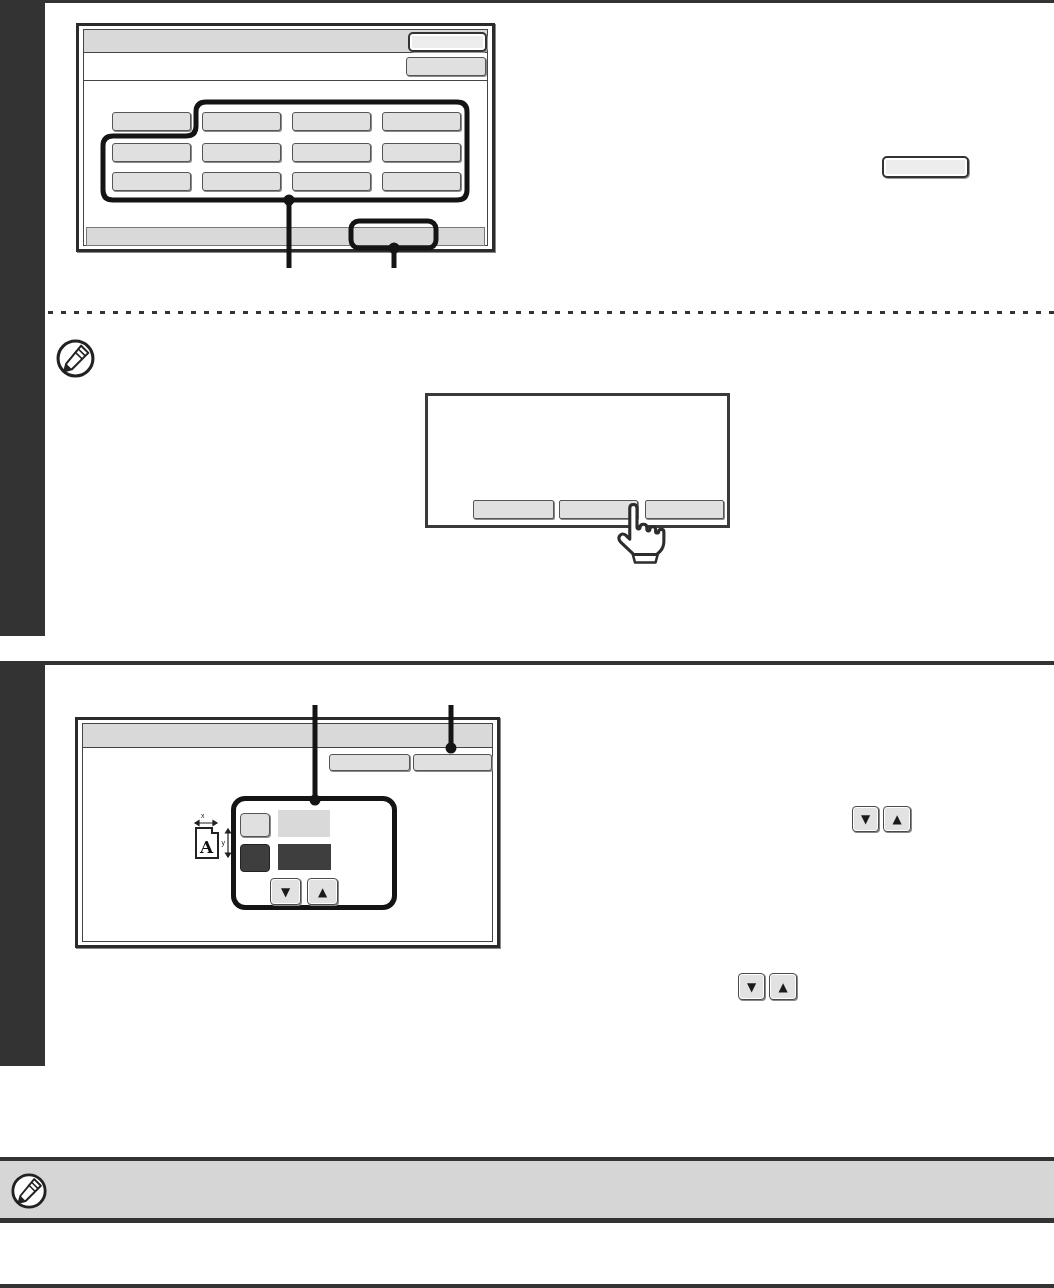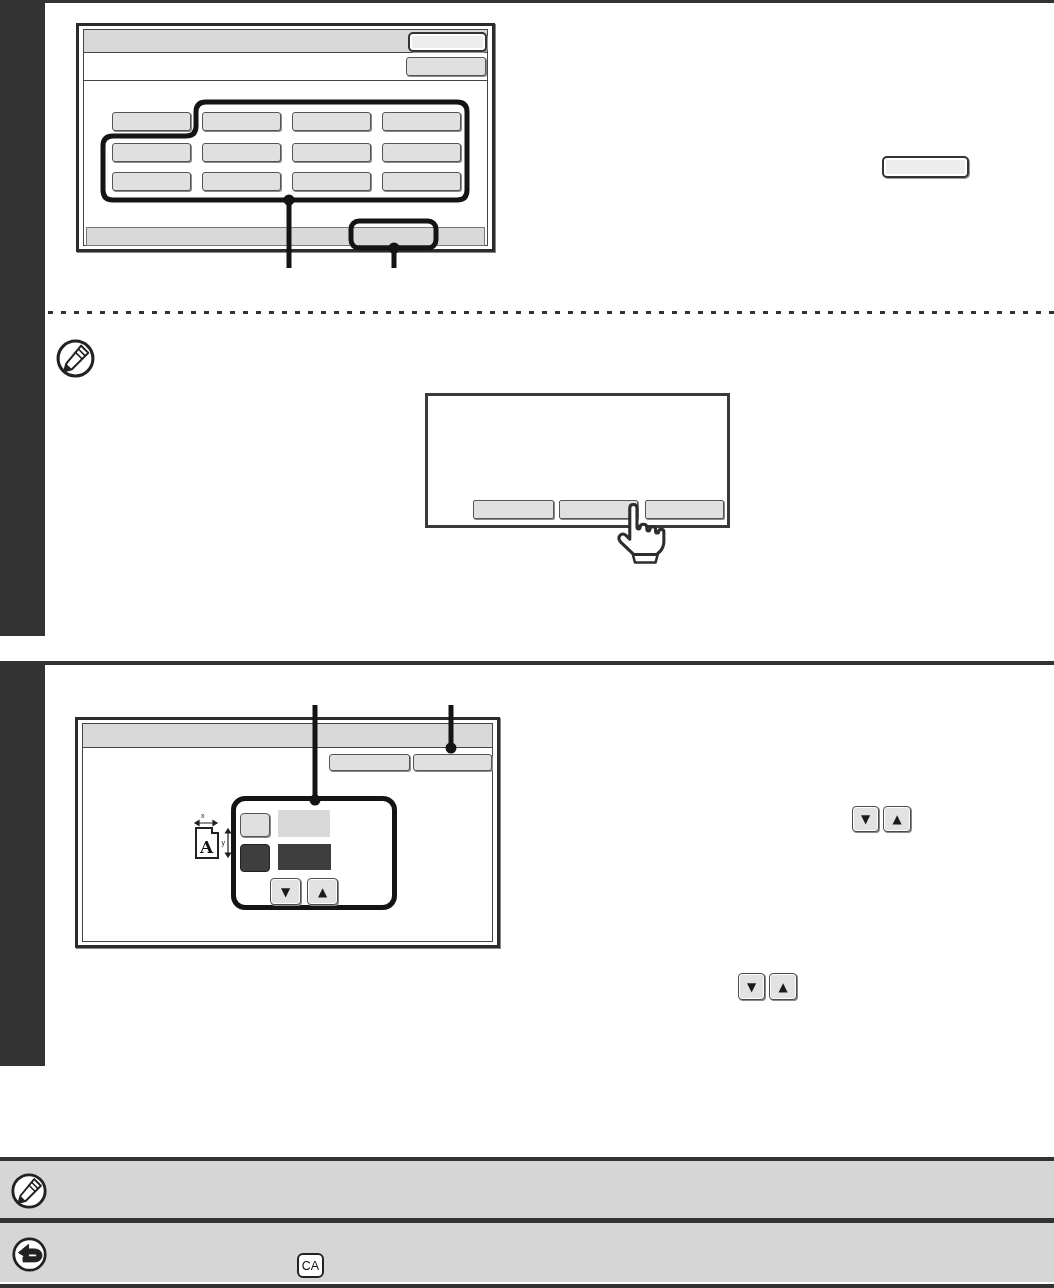--- a/index.html
+++ b/index.html
@@ -140,29 +140,20 @@
   <div class="abs band" style="left:0;top:1161px;width:1054px;height:57px;">
     <svg style="position:absolute;left:10px;top:11px;" width="38" height="38" viewBox="0 0 40 40">
       <circle cx="20" cy="20" r="17" fill="#fff" stroke="#222" stroke-width="3"></circle>
       <path d="M25.5 7.5 L32.5 14.5 L16.5 30.5 L9 32.5 L11 25 Z" fill="#fff" stroke="#222" stroke-width="2" stroke-linejoin="round"></path>
       <path d="M22.5 10.5 L29.5 17.5 M19.5 13.5 L26.5 20.5" stroke="#222" stroke-width="1.6"></path>
       <path d="M11 25 L16.5 30.5 L9 32.5 Z" fill="#222"></path>
     </svg>
     <span></span>
   </div>
   <div class="abs darkbar" style="left:0;top:1218px;width:1054px;height:5px;"></div>
-  <div class="abs band" style="left:0;top:1223px;width:1054px;height:59px;">
-    <svg style="position:absolute;left:11px;top:13px;" width="37" height="37" viewBox="0 0 40 40">
-      <circle cx="20" cy="20" r="17" fill="#fff" stroke="#222" stroke-width="3"></circle>
-      <path d="M8 18 L19 9 V14 H25 C31 14 33.5 17.5 33.5 21 C33.5 24.5 31 28 25 28 H13 V22.5 H25 C26.8 22.5 27.8 21.9 27.8 21 C27.8 20.1 26.8 19.5 25 19.5 H19 V24.5 Z" fill="#222" stroke="#222" stroke-width="1" stroke-linejoin="round"></path>
-    </svg>
-    <div class="ca-key" style="position:absolute;left:297px;top:30px;width:23px;height:21px;">
-        <span>CA</span>
-      </div>
-  </div>
   <div class="abs darkbar" style="left:0;top:1284px;width:1054px;height:4px;"></div>
 
   <svg id="overlay" width="1054" height="1288" viewBox="0 0 1054 1288">
 
     <path d="M 206 102 H 457 Q 467 102 467 112 V 190 Q 467 200 457 200 H 113 Q 103 200 103 190 V 146 Q 103 136 113 136 H 186 Q 196 136 196 126 V 112 Q 196 102 206 102 Z" fill="none" stroke="#141414" stroke-width="5"></path>
     <circle cx="289" cy="200" r="5.5" fill="#141414"></circle>
     <line x1="289" y1="200" x2="289" y2="268" stroke="#141414" stroke-width="5"></line>
 
     <rect x="351" y="221" width="85" height="27" rx="8" fill="none" stroke="#141414" stroke-width="5"></rect>
     <circle cx="394" cy="248" r="5.5" fill="#141414"></circle>

